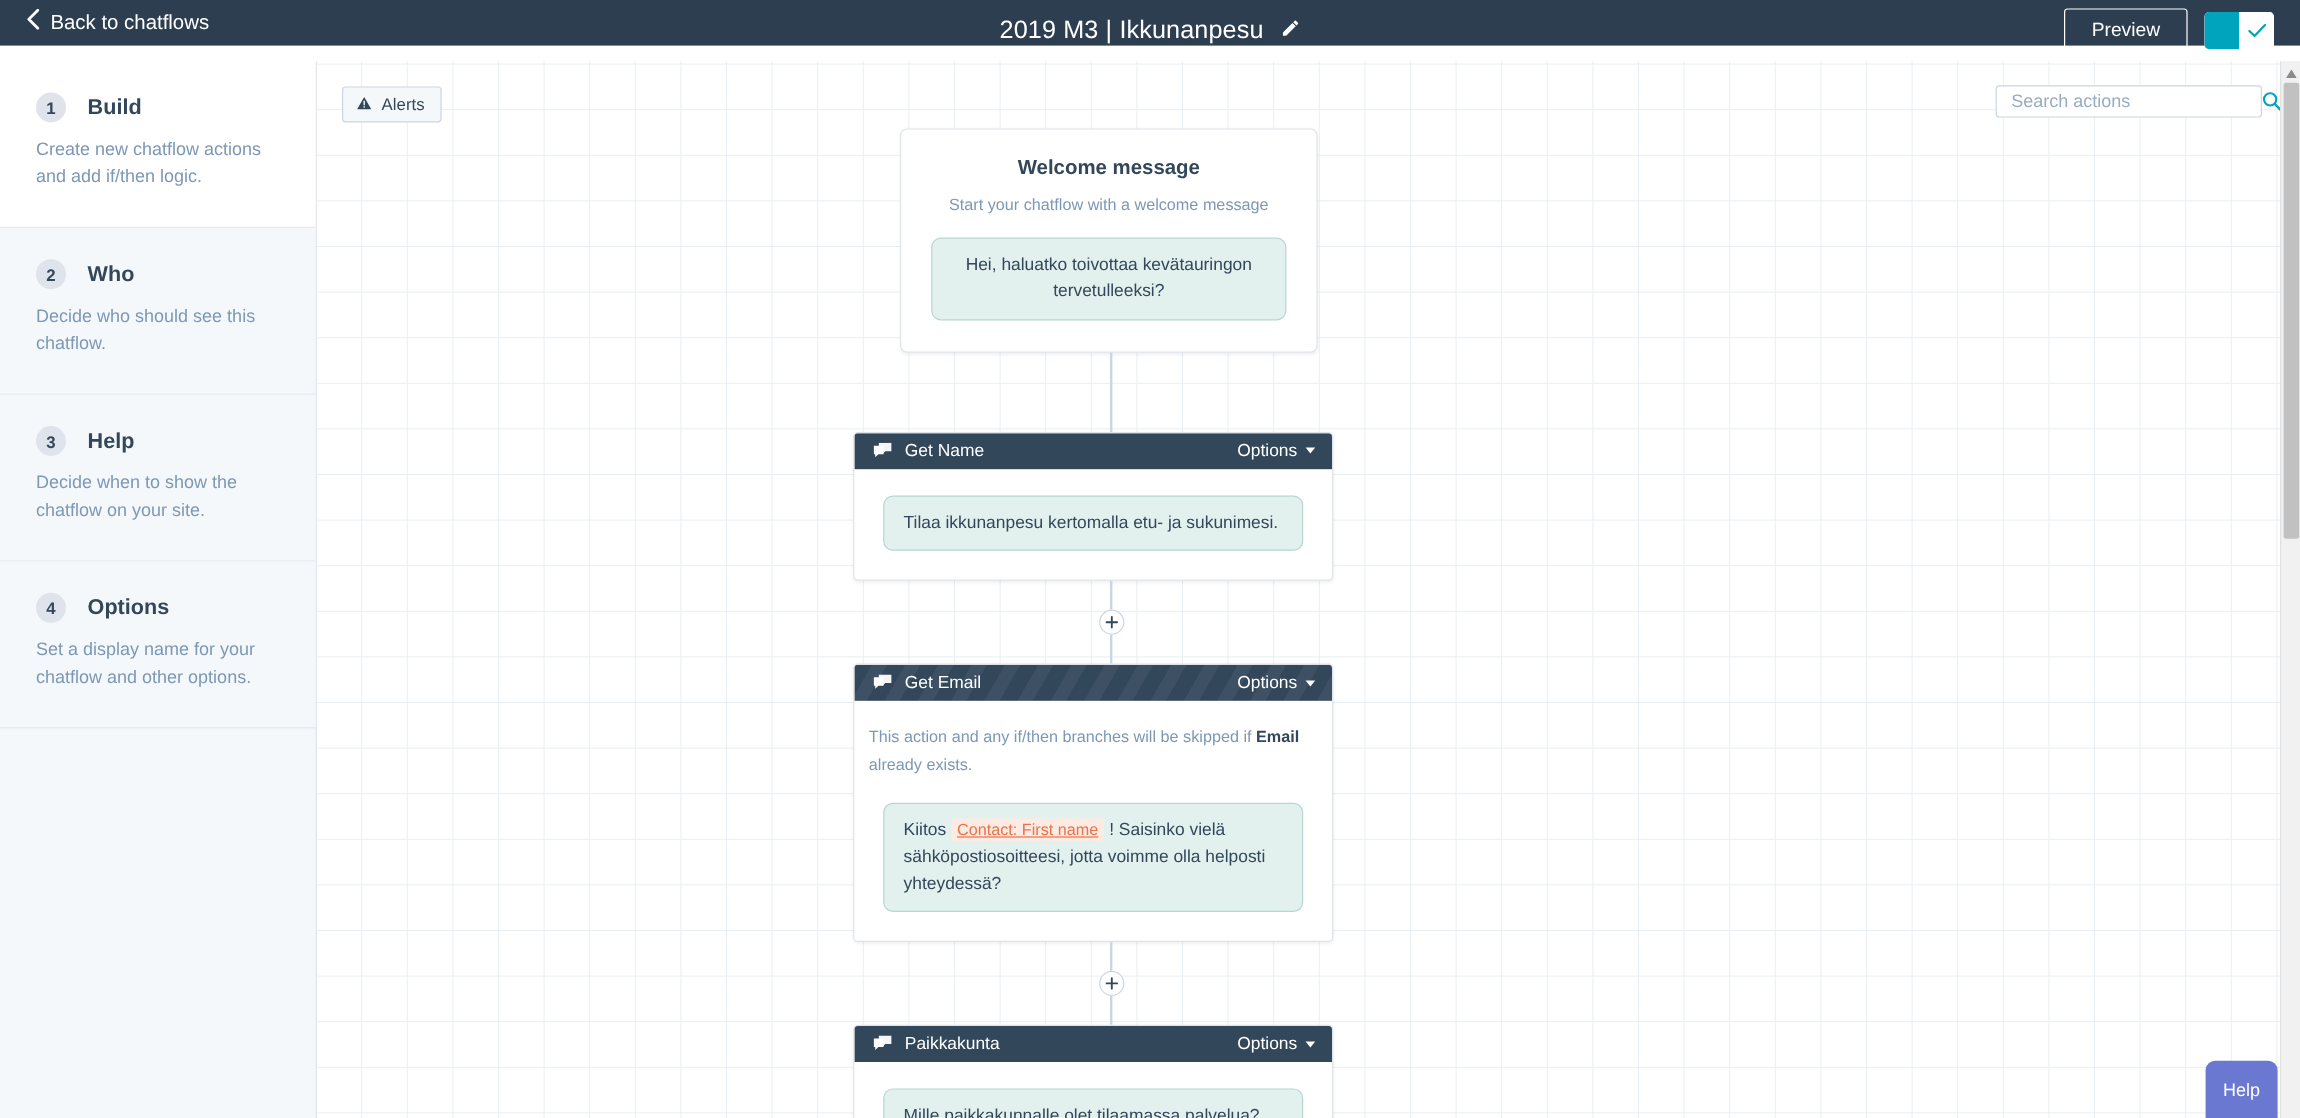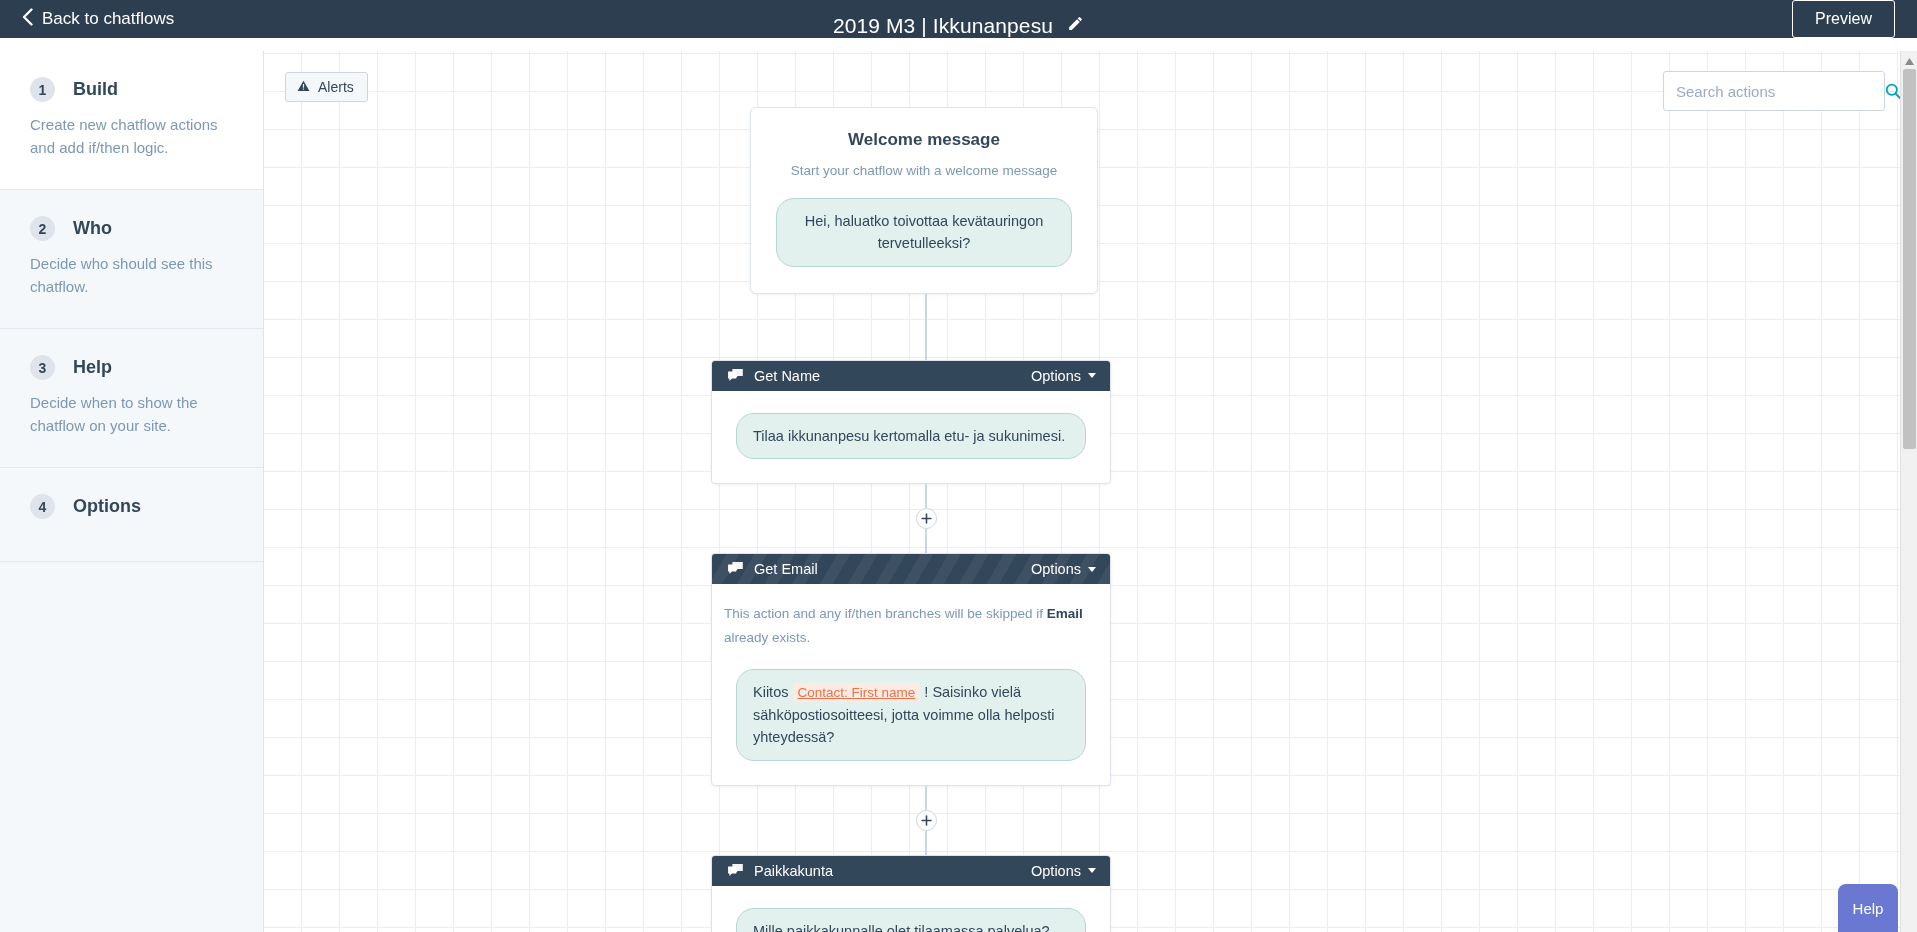--- a/index.html
+++ b/index.html
@@ -27,21 +27,21 @@
   #back-link .chev { font-size: 20px; line-height: 1; font-weight: 700; display:block; margin-top:-2px;}
   #title-wrap {
     position: absolute; left: 0; right: 0; top: 0; height: 51px;
     display: flex; align-items: center; justify-content: center; gap: 14px;
     pointer-events: none;
   }
   #flow-title { color: #ffffff; font-size: 21px; letter-spacing: .1px; }
   #edit-pencil { pointer-events: auto; cursor: pointer; display: block; }
   #topbar-right {
     position: absolute; right: 22px; top: 0; height: 51px;
-    display: flex; align-items: center; gap: 14px; flex-direction: column;
+    display: flex; align-items: center; gap: 14px;
   }
   #preview-btn {
     border: 1px solid #ffffff; background: transparent; color: #ffffff;
     font-size: 16px; font-family: inherit;
     padding: 9px 22px; border-radius: 3px; cursor: pointer;
   }
   #toggle-switch {
     width: 58px; height: 31px; border-radius: 4px; overflow: hidden;
     display: flex; cursor: pointer; background: #fff;
   }
@@ -92,21 +92,21 @@
     position: absolute; left: 21px; top: 21px;
     background: #f5f8fa; border: 1px solid #cbd6e2; border-radius: 3px;
     padding: 6px 13px 6px 11px;
     display: flex; align-items: center; gap: 8px;
     font-size: 14px; color: #33475b; cursor: pointer;
     z-index: 5;
   }
 
   #search-wrap {
     position: absolute; right: 32px; top: 20px;
-    width: 222px; height: 40px;
+    width: 222px; height: 27px;
     background: #ffffff; border: 1px solid #cbd6e2; border-radius: 3px;
     display: flex; align-items: center; z-index: 5;
   }
   #search-input {
     flex: 1; border: none; outline: none; background: transparent;
     font-family: inherit; font-size: 15px; color: #33475b;
     padding: 0 6px 0 12px;
   }
   #search-input::placeholder { color: #99acc2; }
   #search-icon-btn { padding: 0 11px 0 4px; display:flex; cursor: pointer; }
@@ -129,21 +129,21 @@
   .welcome-card {
     width: 348px; margin-left: 39px;
     background: #ffffff; border: 1px solid #dfe3eb; border-radius: 6px;
     box-shadow: 0 1px 3px rgba(0,0,0,.06);
     padding: 22px 25px 26px 25px; text-align: center;
   }
   .welcome-title { font-size: 17px; font-weight: 700; color: #33475b; margin-bottom: 13px; }
   .welcome-sub { font-size: 13.5px; color: #7c98b6; margin-bottom: 20px; }
 
   .bubble {
-    background: #e2f0ee; border: 1px solid #b5d6d2; border-radius: 18px;
+    background: #e2f0ee; border: 1px solid #b5d6d2; border-radius: 8px;
     color: #33475b; font-size: 14.5px; line-height: 1.55;
     padding: 11px 16px; text-align: left;
   }
 
   
   .action-card {
     width: 400px; margin-left: 0;
     background: #ffffff; border: 1px solid #dfe3eb; border-radius: 4px;
     box-shadow: 0 1px 3px rgba(0,0,0,.06);
     overflow: hidden;
@@ -254,20 +254,21 @@
       <div class="step-num">3</div>
       <div class="step-title">Help</div>
     </div>
     <div class="step-desc">Decide when to show the chatflow on your site.</div>
   </div>
   <div class="step">
     <div class="step-head">
       <div class="step-num">4</div>
       <div class="step-title">Options</div>
     </div>
+    <div class="step-desc">Set a display name for your chatflow and other options.</div>
   </div>
 </div>
 
 <div id="canvas">
 
   <div id="alerts-btn">
     <span>
       <svg width="13" height="12" viewBox="0 0 14 13" aria-hidden="true">
         <path d="M7 .8 L13.4 12 L.6 12 Z" fill="#33475b"></path>
         <rect x="6.35" y="4.3" width="1.3" height="4" fill="#f5f8fa"></rect>

